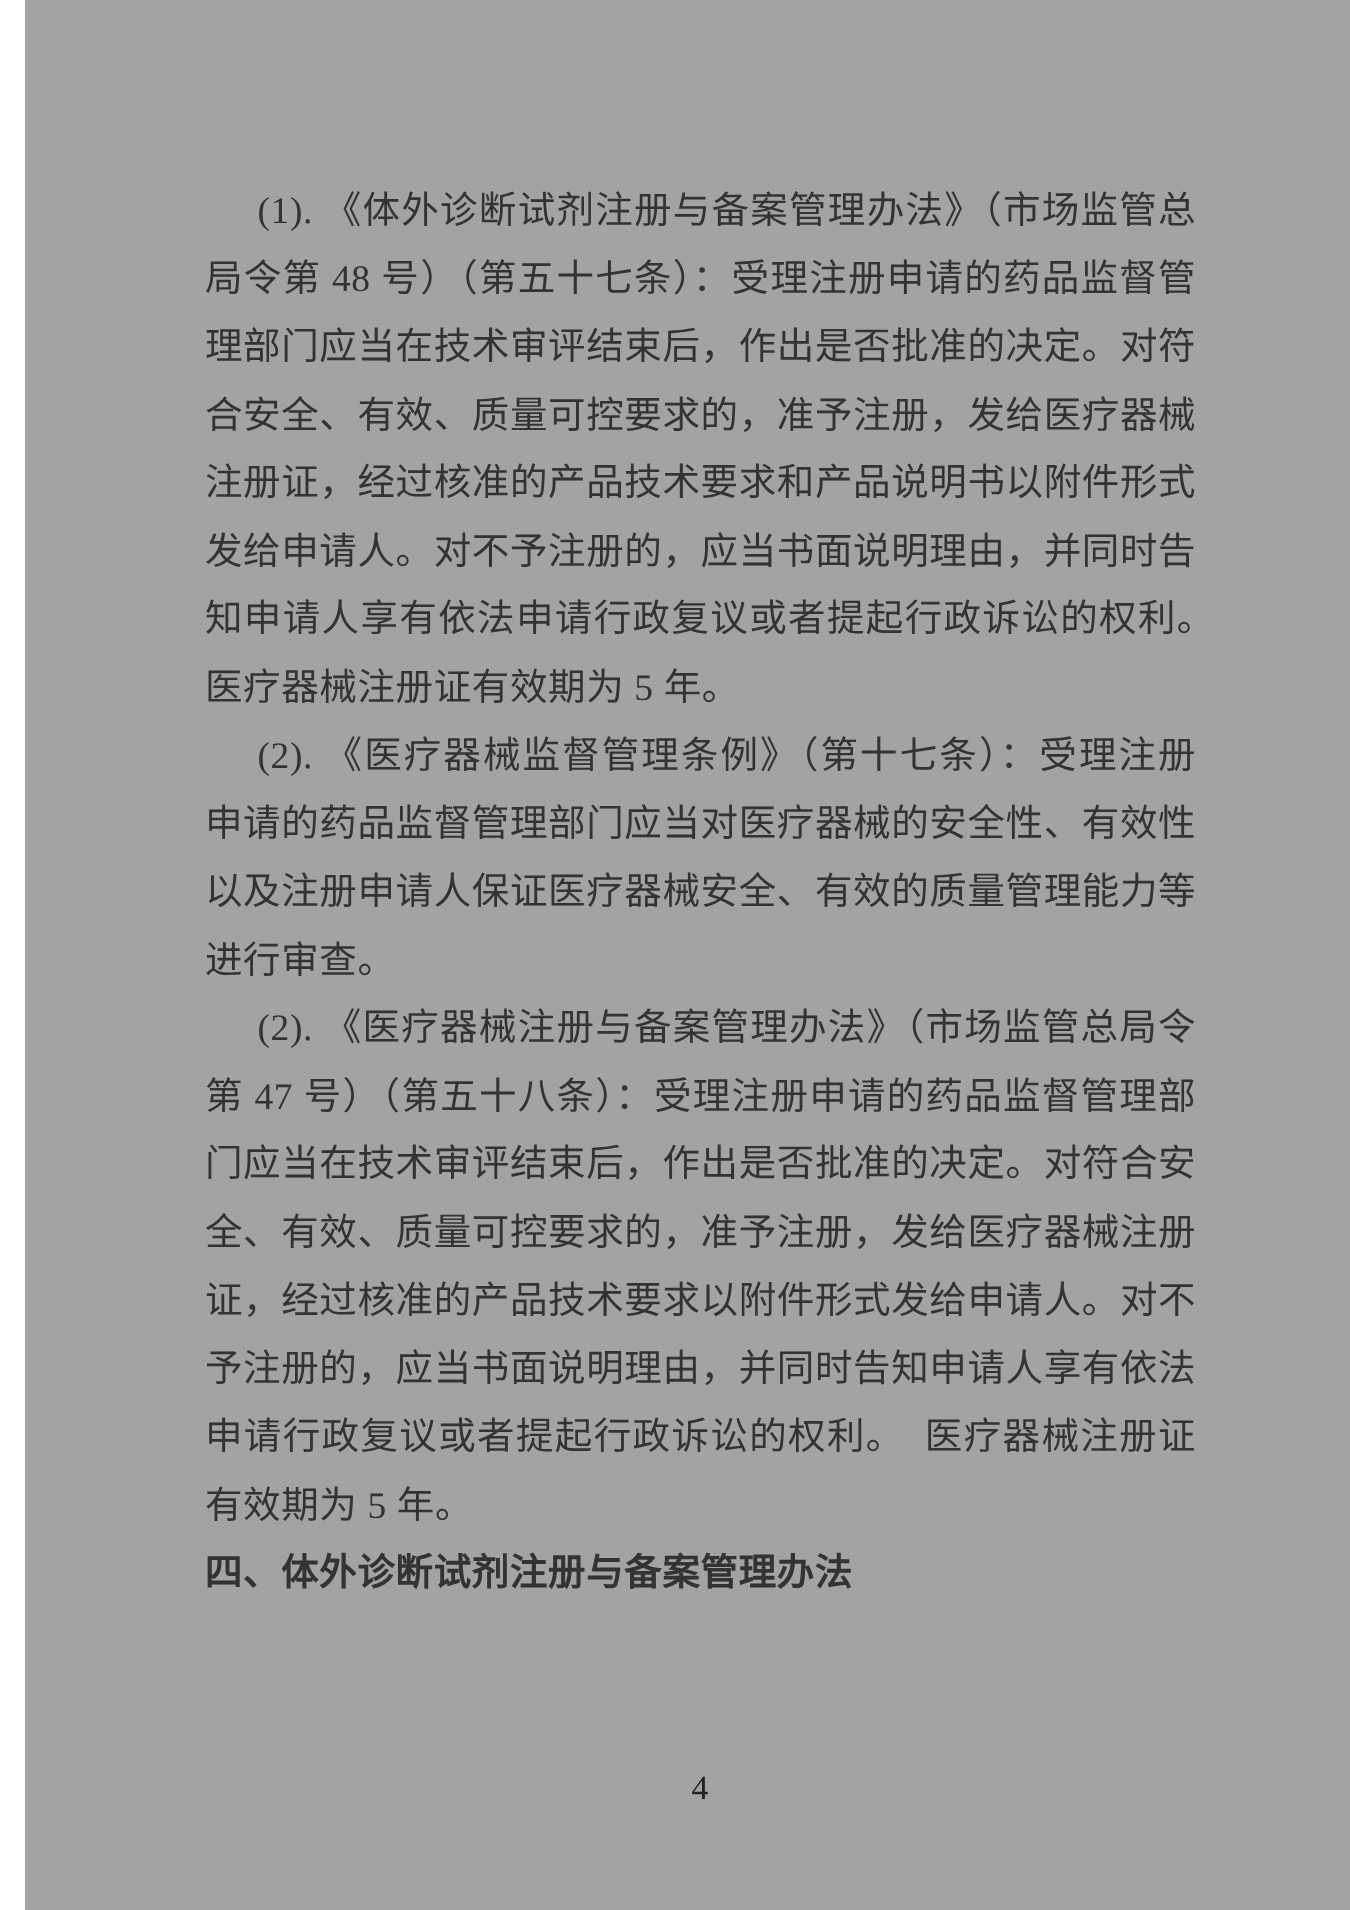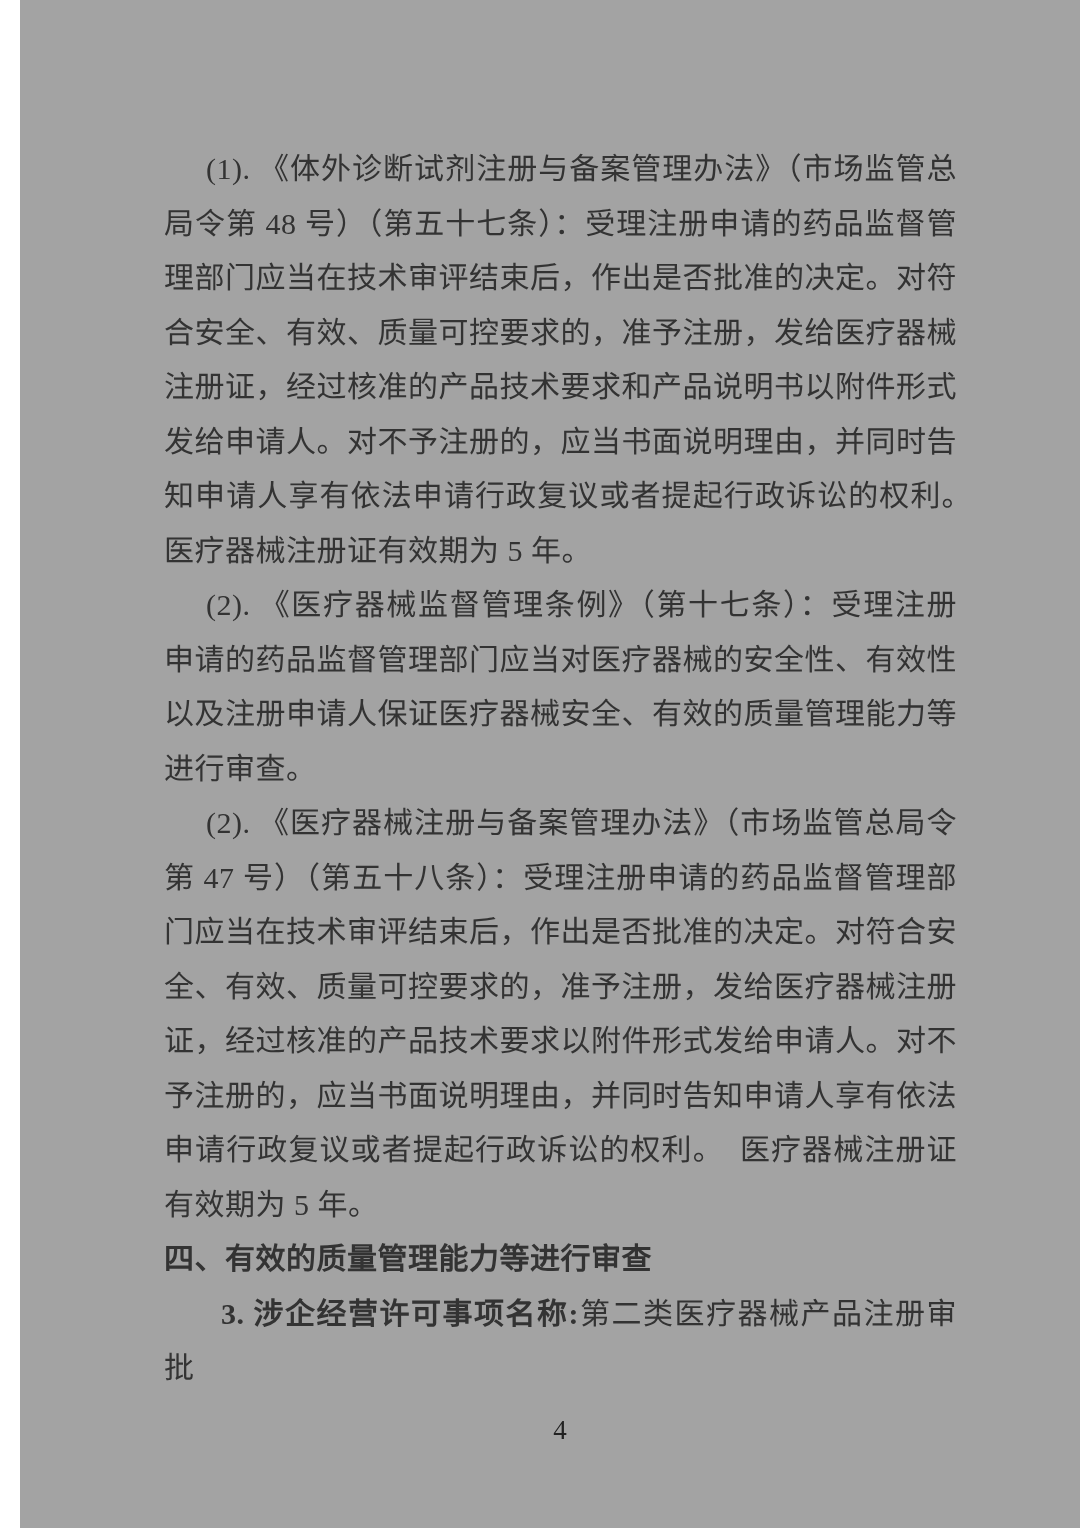--- a/index.html
+++ b/index.html
@@ -62,24 +62,21 @@
 
 <div class="page">
   <div class="content">
 
     <p class="para-indent">(1). 《体外诊断试剂注册与备案管理办法》（市场监管总局令第 48 号）（第五十七条）：受理注册申请的药品监督管理部门应当在技术审评结束后，作出是否批准的决定。对符合安全、有效、质量可控要求的，准予注册，发给医疗器械注册证，经过核准的产品技术要求和产品说明书以附件形式发给申请人。对不予注册的，应当书面说明理由，并同时告知申请人享有依法申请行政复议或者提起行政诉讼的权利。　医疗器械注册证有效期为 5 年。</p>
 
     <p class="para-indent">(2). 《医疗器械监督管理条例》（第十七条）：受理注册申请的药品监督管理部门应当对医疗器械的安全性、有效性以及注册申请人保证医疗器械安全、有效的质量管理能力等进行审查。</p>
 
     <p class="para-indent">(2). 《医疗器械注册与备案管理办法》（市场监管总局令第 47 号）（第五十八条）：受理注册申请的药品监督管理部门应当在技术审评结束后，作出是否批准的决定。对符合安全、有效、质量可控要求的，准予注册，发给医疗器械注册证，经过核准的产品技术要求以附件形式发给申请人。对不予注册的，应当书面说明理由，并同时告知申请人享有依法申请行政复议或者提起行政诉讼的权利。　医疗器械注册证有效期为 5 年。</p>
 
-    <p class="section-heading">四、有效的质量管理能力等进行审查</p>
+    <p class="section-heading">四、体外诊断试剂注册与备案管理办法</p>
 
 
 
-    <p class="list-item">
-      <span class="item-label">3. 涉企经营许可事项名称:</span><span>第二类医疗器械产品注册审批</span>
-    </p>
 
   </div>
 
   <div class="page-number">4</div>
 </div>
 
 </body></html>

